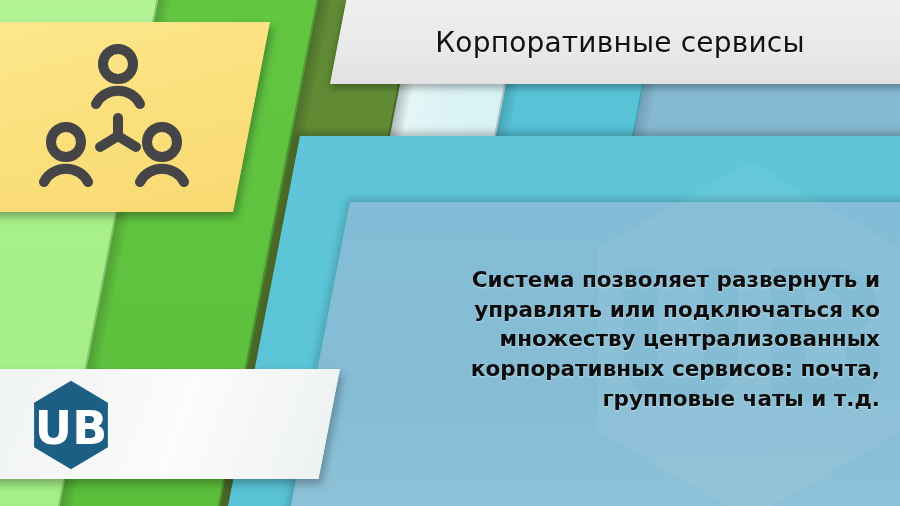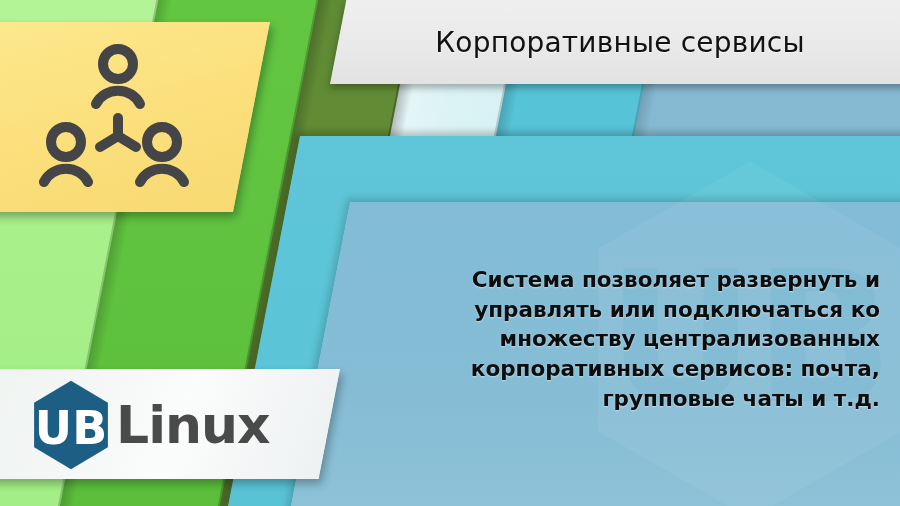--- a/index.html
+++ b/index.html
@@ -145,16 +145,15 @@
   <div class="body-copy">Система позволяет развернуть и управлять или подключаться ко множеству централизованных корпоративных сервисов: почта, групповые чаты и т.д.</div>
 
   <div class="logo-card"></div>
   <div class="logo-wrap">
     <span class="hexlogo">
       <svg viewBox="0 0 100 112">
         <polygon points="50,2 95,29 95,83 50,110 5,83 5,29" fill="#1d5f84"></polygon>
         <text x="50" y="79" text-anchor="middle" font-family="DejaVu Sans, sans-serif" font-size="56" font-weight="bold" fill="#ffffff">UB</text>
       </svg>
     </span>
-    <span class="logo-word">Linux</span>
   </div>
 
 </div>
 
 </body></html>

